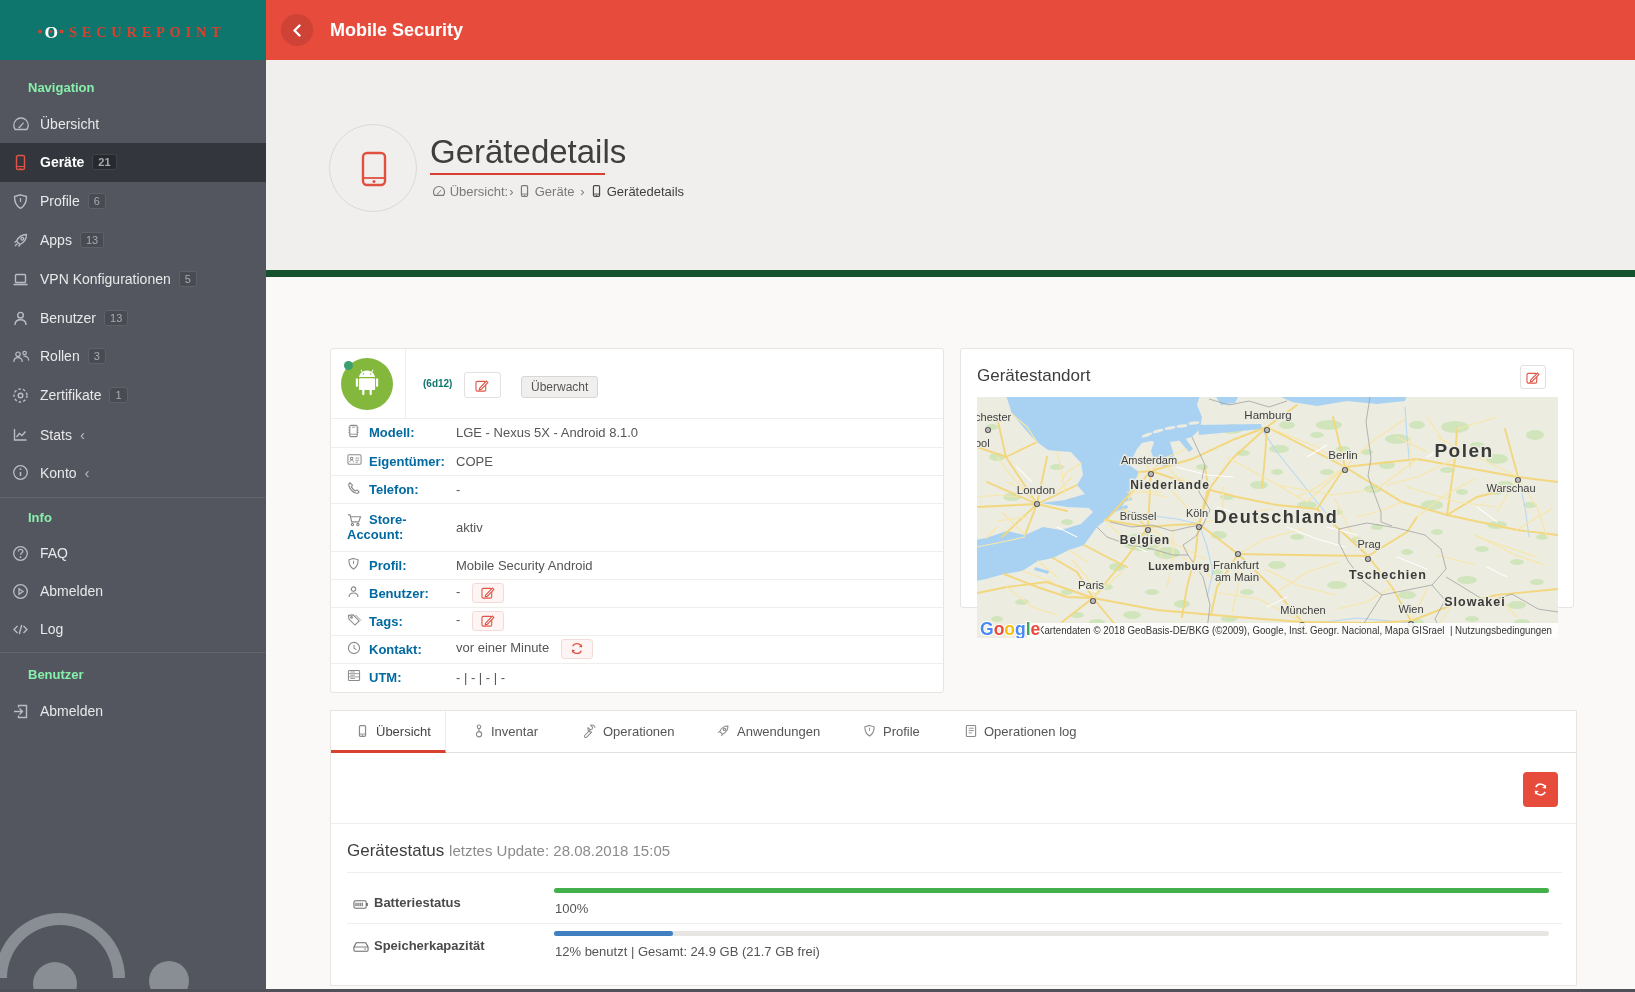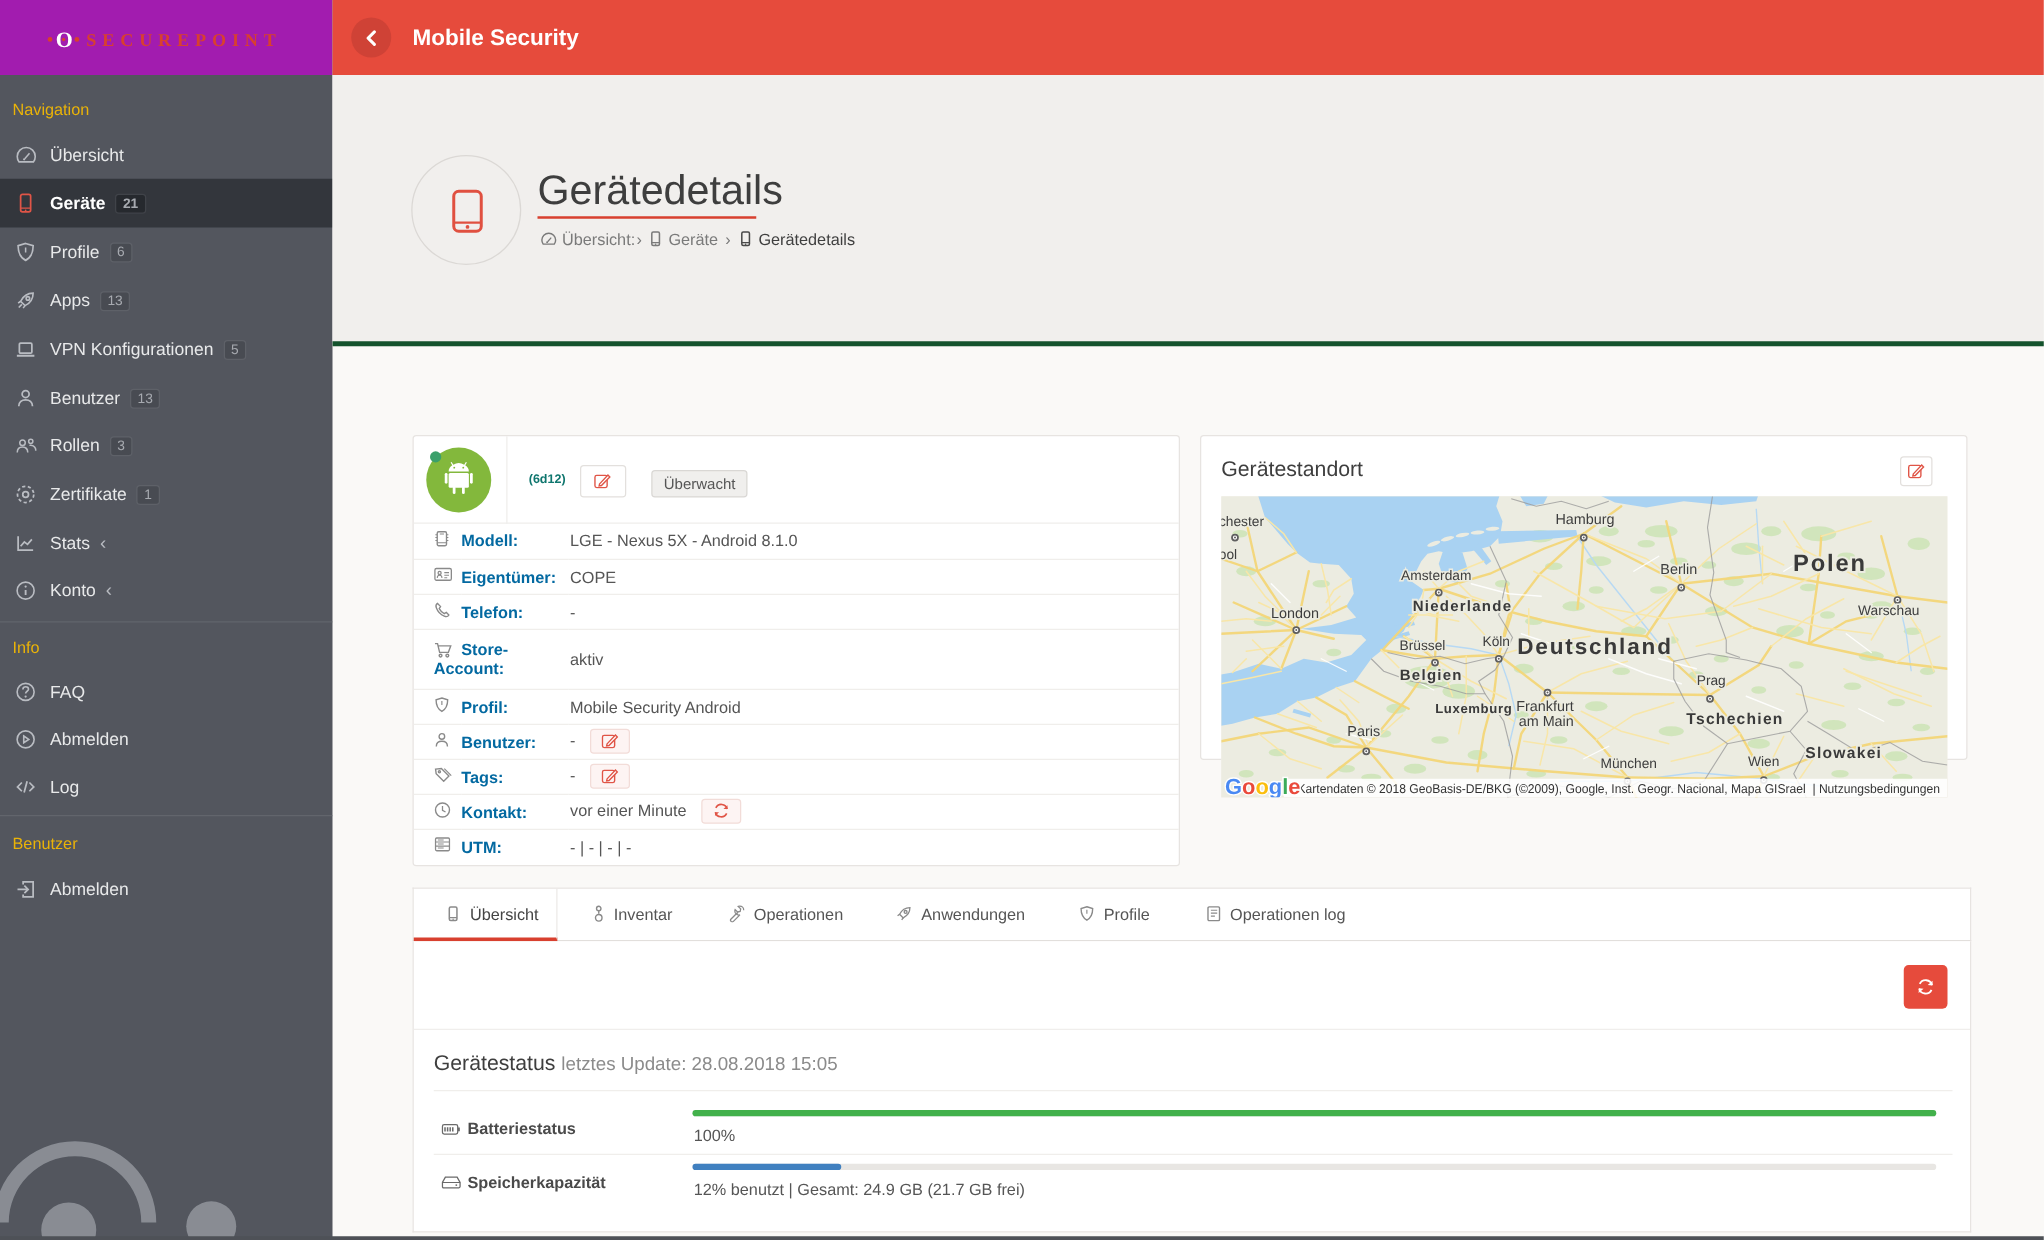--- a/index.html
+++ b/index.html
@@ -1,37 +1,37 @@
 <!DOCTYPE html>
 <html><head>
 <meta charset="utf-8">
 <style>
 * { margin:0; padding:0; box-sizing:border-box; }
 html,body { width:1635px; height:992px; overflow:hidden; font-family:"Liberation Sans", sans-serif; background:#faf9f7; }
 
 #sidebar { position:absolute; left:0; top:0; width:266px; height:992px; background:#53565e; overflow:hidden; }
-#logobar { position:absolute; left:0; top:0; width:266px; height:60px; background:#a21caf; }
+#logobar { position:absolute; left:0; top:0; width:266px; height:60px; background:#0f766e; }
 #logobar .lg { position:absolute; left:36px; top:21px; width:200px; height:20px; }
-.navhead { color:#eab308; font-weight:normal; font-size:13px; padding:0 0 0 10px; }
+.navhead { color:#86efac; font-weight:bold; font-size:13px; padding:0 0 0 28px; }
 .nav-item { position:absolute; left:0; width:266px; height:39px; color:#e8e9ea; font-size:14px; }
 .nav-item .ic { position:absolute; left:12px; top:11px; width:17px; height:17px; color:#b9bcc2; }
 .nav-item .lb { position:absolute; left:40px; top:11px; }
 .nav-item.sel { background:#33363c; }
 .nav-item.sel .lb { font-weight:bold; color:#fff; }
 .nav-item.sel .ic { color:#e05547; }
 .badge { display:inline-block; margin-left:8px; background:#484b52; border:1px solid #5e6168; border-radius:3px; color:#a7aab0; font-size:11px; padding:1px 5px 1px 5px; position:relative; top:-1px; }
 .nav-item.sel .badge { background:#26292e; border-color:#404349; }
 .chev { color:#b9bcc2; font-size:15px; margin-left:8px; font-family:"Liberation Sans",sans-serif; }
 .sep { position:absolute; left:0; width:266px; border-top:1px solid #62656c; }
 
 #topbar { position:absolute; left:266px; top:0; width:1369px; height:60px; background:#e64b3c; }
 #backbtn { position:absolute; left:15px; top:14px; width:32px; height:32px; border-radius:50%; background:#cf4236; color:#fff; }
 #topbar h2 { position:absolute; left:64px; top:20px; color:#fff; font-size:18px; font-weight:bold; }
 
-#pagehead { position:absolute; left:266px; top:60px; width:1369px; height:217px; background:#f1efed; border-bottom:4px solid #14532d; }
+#pagehead { position:absolute; left:266px; top:60px; width:1369px; height:217px; background:#f1efed; border-bottom:7px solid #14532d; }
 #bigcirc { position:absolute; left:63px; top:64px; width:88px; height:88px; border-radius:50%; border:1px solid #dbd8d5; }
 #bigcirc svg { position:absolute; left:29px; top:26px; }
 #pagehead h1 { position:absolute; left:164px; top:73px; font-size:33px; font-weight:normal; color:#3e3e3e; }
 #t-underline { position:absolute; left:164px; top:113px; width:175px; height:2px; background:#d8402f; }
 #crumbs { position:absolute; left:166px; top:124px; font-size:13px; color:#7a7a7a; }
 #crumbs .dk { color:#3f3f3f; }
 #crumbs svg { vertical-align:-2px; margin:0 0; }
 
 .card { position:absolute; background:#fff; border:1px solid #e7e4e1; border-radius:3px; }
 #card1 { left:330px; top:348px; width:614px; height:345px; }

